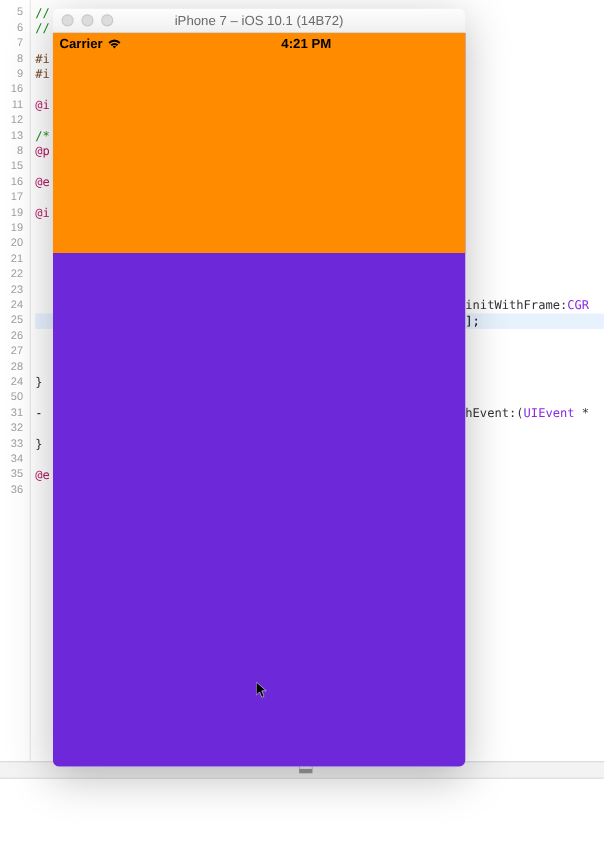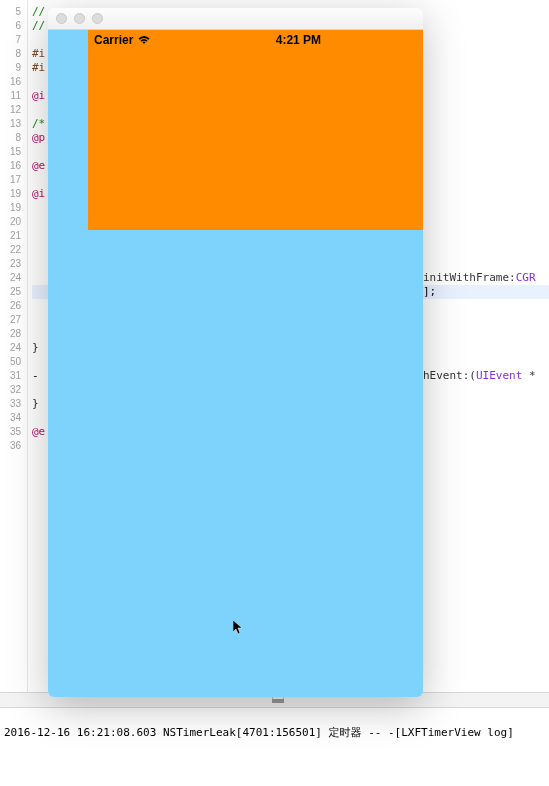--- a/index.html
+++ b/index.html
@@ -100,23 +100,22 @@
       position: absolute;
       width: 100%;
       text-align: center;
       font-size: 12px;
       color: #6a6a6a;
       pointer-events: none;
     }
     .device-screen {
       width: 442px;
       height: 667px;
-      background: #7dd3fc;
+      background: #6d28d9;
       position: relative;
-      padding-left: 40px;
     }
     .status-bar {
       height: 20px;
       background: #ff8c00;
       display: flex;
       align-items: center;
       justify-content: space-between;
       padding: 0 6px;
       font-size: 12px;
       font-weight: 600;
@@ -254,20 +253,21 @@
   <div class="code" id="code"><div class="code-line"><span class="comment">//</span></div><div class="code-line"><span class="comment">//</span></div><div class="code-line"><span></span></div><div class="code-line"><span class="preproc">#i</span></div><div class="code-line"><span class="preproc">#i</span></div><div class="code-line"><span></span></div><div class="code-line"><span class="keyword-at">@i</span></div><div class="code-line"><span></span></div><div class="code-line"><span class="comment">/*</span></div><div class="code-line"><span class="keyword-at">@p</span></div><div class="code-line"><span></span></div><div class="code-line"><span class="keyword-at">@e</span></div><div class="code-line"><span></span></div><div class="code-line"><span class="keyword-at">@i</span></div><div class="code-line"><span></span></div><div class="code-line"><span></span></div><div class="code-line"><span></span></div><div class="code-line"><span></span></div><div class="code-line"><span></span></div><div class="code-line"><span></span></div><div class="code-line highlight-line"><span></span></div><div class="code-line"><span></span></div><div class="code-line"><span></span></div><div class="code-line"><span></span></div><div class="code-line"><span class="brace">}</span></div><div class="code-line"><span></span></div><div class="code-line"><span>-</span></div><div class="code-line"><span></span></div><div class="code-line"><span class="brace">}</span></div><div class="code-line"><span></span></div><div class="code-line"><span class="keyword-at">@e</span></div><div class="code-line"><span></span></div><div style="position: absolute; left: 395px; top: 271px; font-family: Menlo, monospace; font-size: 11px;"><span style="color:#333">initWithFrame:</span><span class="keyword-purple">CGR</span></div><div style="position: absolute; left: 395px; top: 285px; font-family: Menlo, monospace; font-size: 11px;">];</div><div style="position: absolute; left: 395px; top: 369px; font-family: Menlo, monospace; font-size: 11px;"><span style="color:#333">hEvent:(</span><span class="keyword-purple">UIEvent</span><span style="color:#333"> *</span></div></div>
 </div>
 
 <div class="simulator-window">
   <div class="sim-titlebar">
     <div class="traffic-lights">
       <div class="light"></div>
       <div class="light"></div>
       <div class="light"></div>
     </div>
+    <div class="sim-title">iPhone 7 – iOS 10.1 (14B72)</div>
   </div>
   <div class="device-screen">
     <div class="status-bar">
       <div class="status-left">
         <span>Carrier</span>
         <svg class="wifi-icon" viewBox="0 0 14 10">
           <path d="M7 9 L8.5 7.2 Q7.7 6.5 7 6.5 Q6.3 6.5 5.5 7.2 Z M3.5 5.5 Q5 4 7 4 Q9 4 10.5 5.5 L9.3 6.8 Q8.2 5.8 7 5.8 Q5.8 5.8 4.7 6.8 Z M1.5 3.5 Q4 1 7 1 Q10 1 12.5 3.5 L11.3 4.8 Q9.3 3 7 3 Q4.7 3 2.7 4.8 Z" fill="#000"></path>
         </svg>
       </div>
       <div>4:21 PM</div>
@@ -341,17 +341,17 @@
   <div class="tb-sep"></div>
   <span class="tb-icon">
     <svg width="12" height="10" viewBox="0 0 12 10">
         <rect x="0" y="0" width="12" height="10" fill="none" stroke="#bbb"></rect>
         <rect x="0" y="0" width="4" height="10" fill="#bbb"></rect>
       </svg>
   </span>
   <span class="tb-label">NSTimerLeak</span>
 </div>
 
-<div class="console" id="console"><div style="color:#999;text-decoration:line-through;height:15px;overflow:hidden"></div><div>2016-12-16 16:21:08.603 NSTimerLeak[4701:156501] 定时器 -- -[LXFTimerView log]</div></div>
+<div class="console" id="console"><div style="color:#999;text-decoration:line-through;height:15px;overflow:hidden"></div></div>
 
 <svg class="cursor-ptr" id="cursor" viewBox="0 0 12 16" style="left: 233px; top: 620px;">
   <path d="M0 0 L0 12 L3 9 L5 14 L7 13 L5 8 L9 8 Z" fill="#000" stroke="#fff" stroke-width="0.5"></path>
 </svg>
 
 </body></html>

